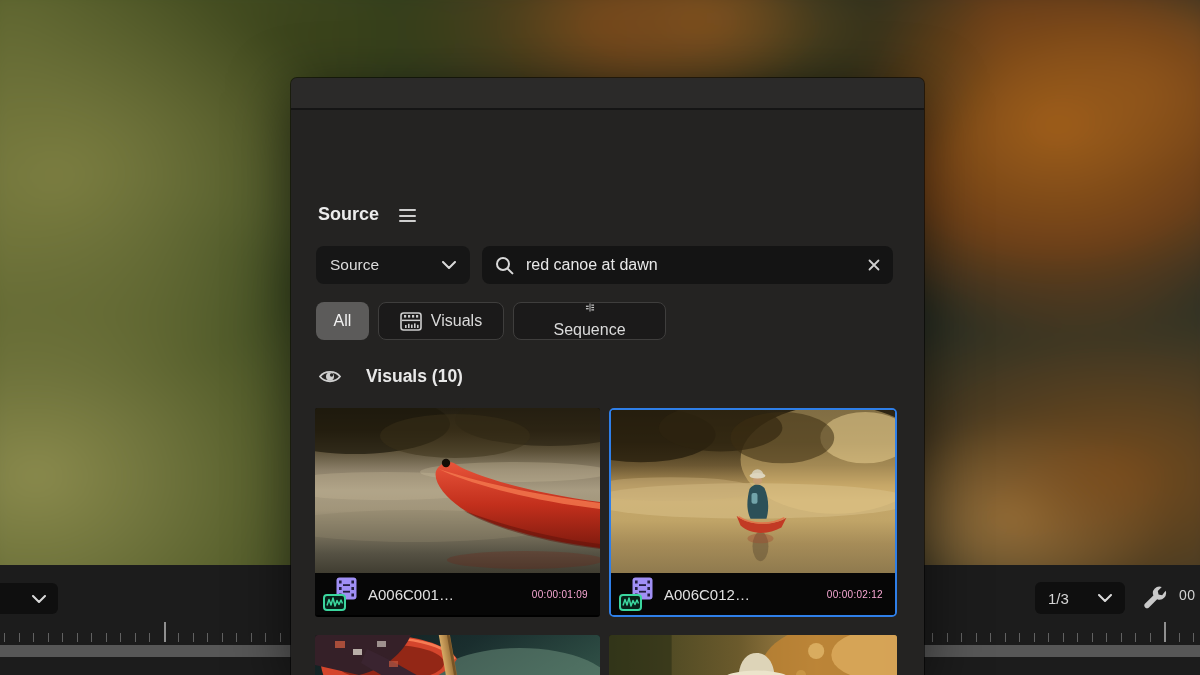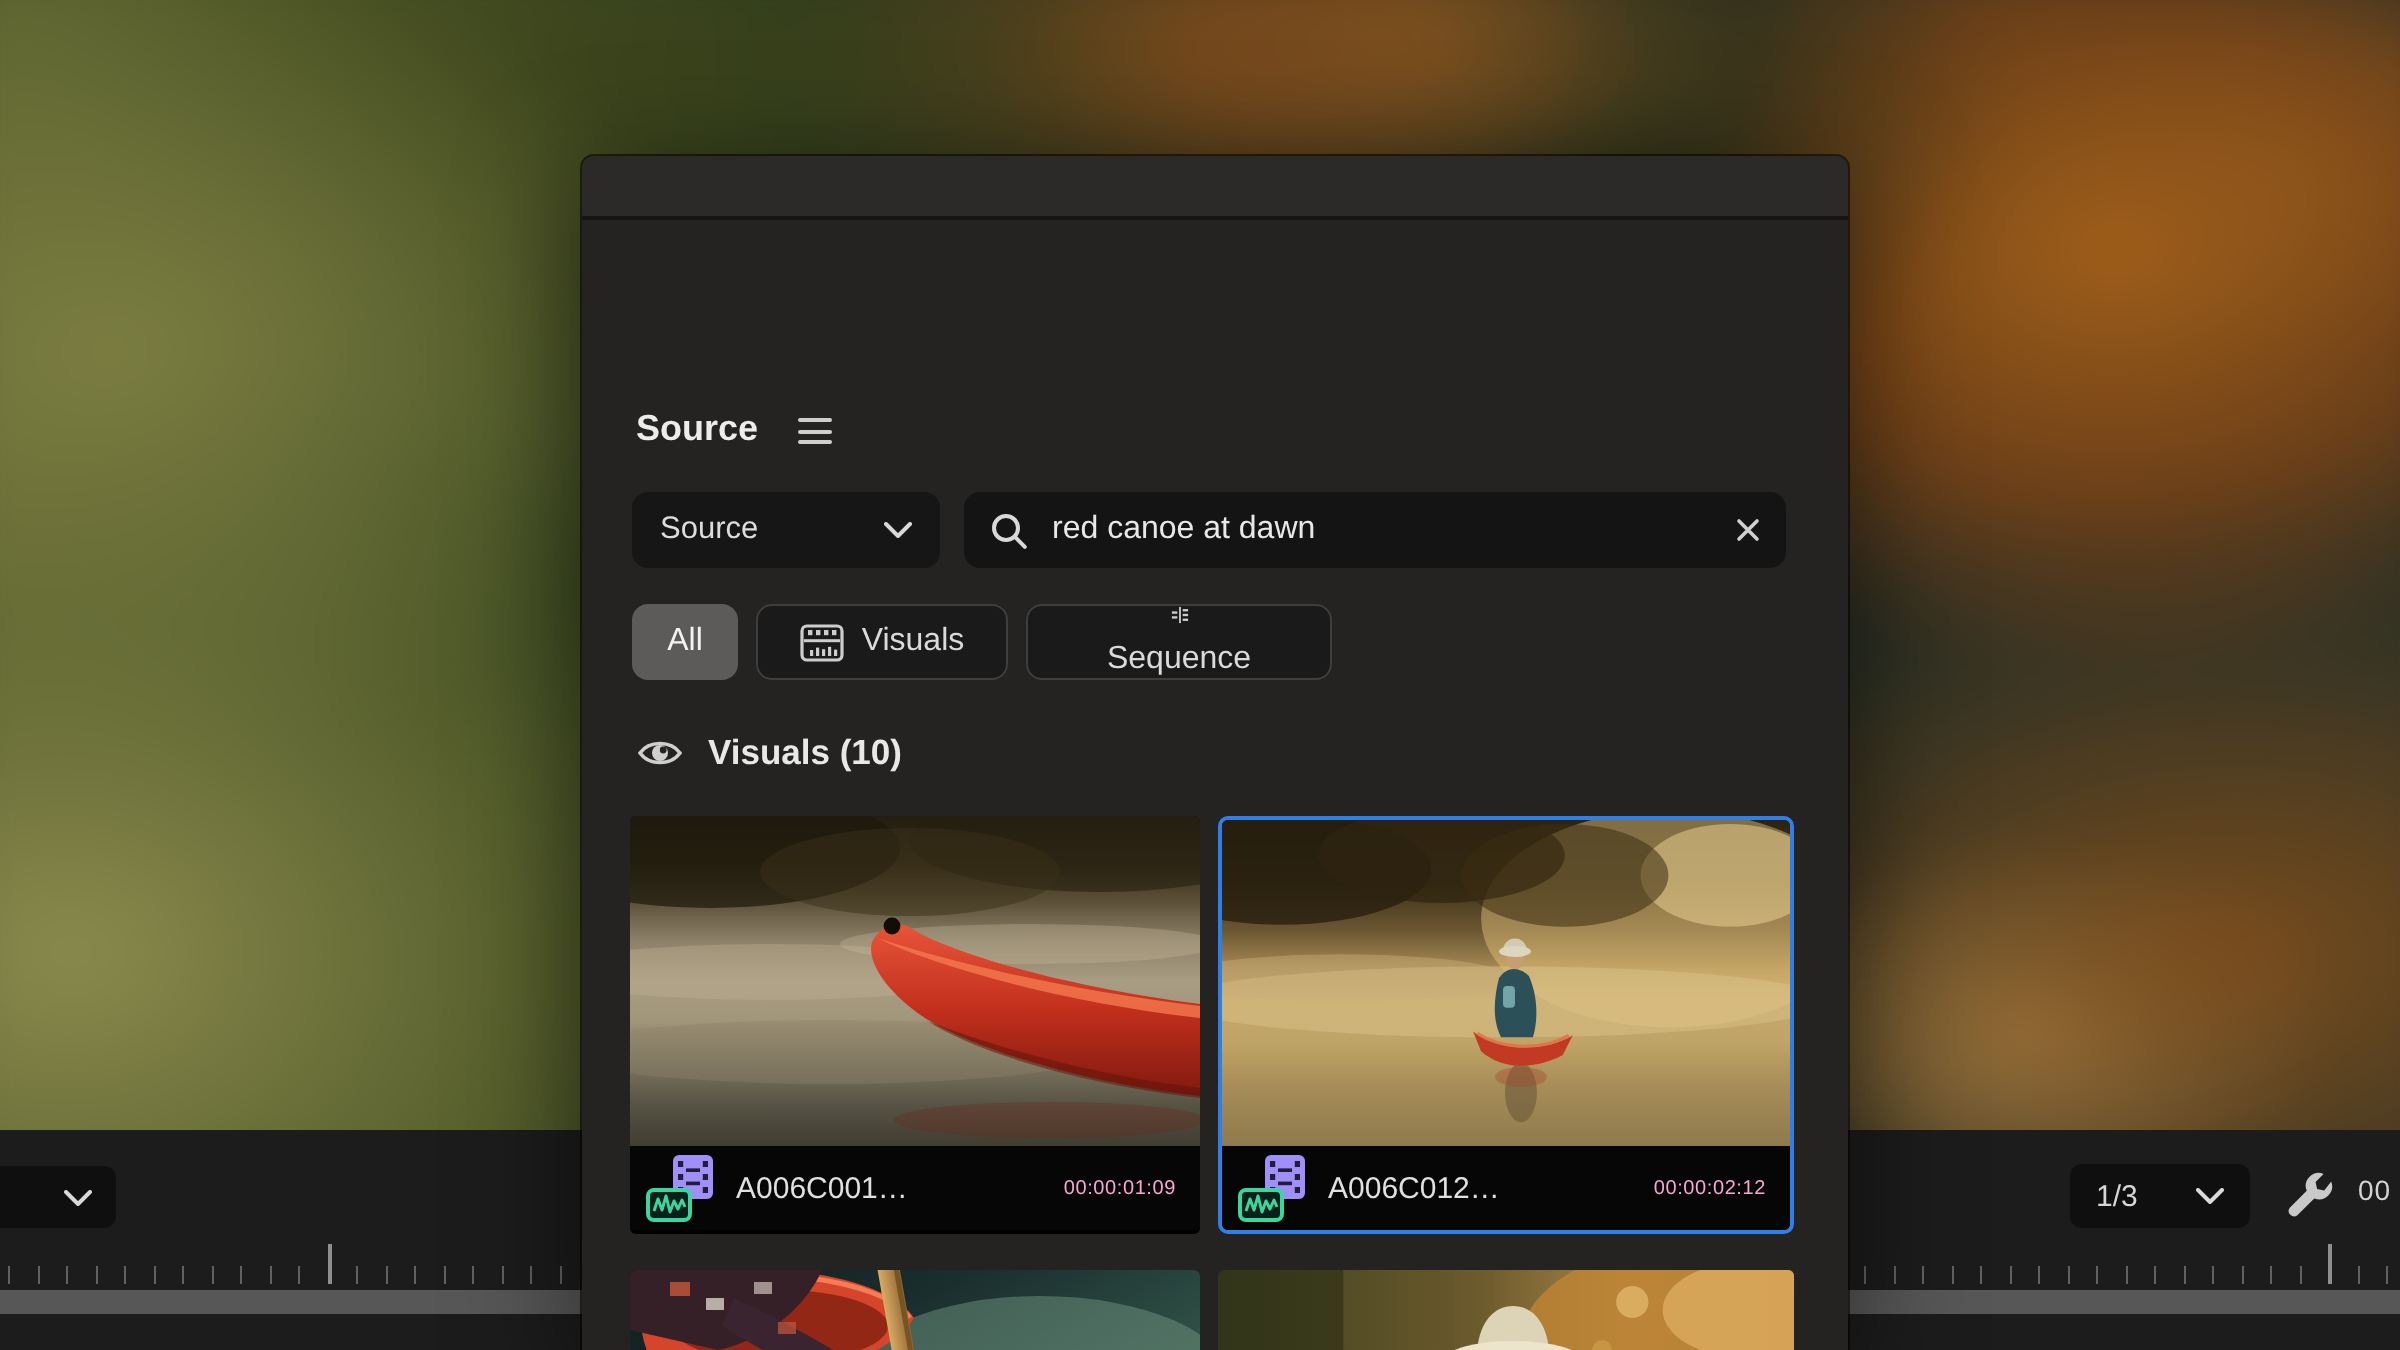--- a/index.html
+++ b/index.html
@@ -56,21 +56,21 @@
       font-family:inherit;margin-left:10px;}
   .clear-x{flex:none;}
 
   .fbtn{position:absolute;top:224px;height:38px;border-radius:8px;display:flex;align-items:center;justify-content:center;
         gap:9px;font-size:16px;color:#dadada;box-sizing:border-box;cursor:pointer;}
   .fbtn.all{left:25px;width:53px;background:#5c5b5a;color:#f2f2f2;}
   .fbtn.outl{background:#1b1a1a;border:1.5px solid #3f3e3d;}
   .fbtn.source{left:87px;width:126px;}
   .fbtn.seq{left:222px;width:153px;flex-direction:column;}
 
-  .sec{position:absolute;left:27px;top:288px;display:flex;align-items:center;gap:12px;}
+  .sec{position:absolute;left:27px;top:288px;display:flex;align-items:center;gap:24px;}
   .sec-label{font-size:17.5px;font-weight:700;color:#e8e8e8;}
 
   .grid{position:absolute;left:24px;top:330px;width:585px;display:grid;
         grid-template-columns:285px 288px;column-gap:9px;row-gap:18px;}
   .card{background:#000;border-radius:3px;overflow:hidden;cursor:pointer;}
   .card.selected{border:2px solid #2f7fe8;border-radius:5px;}
   .thumb{display:block;width:100%;height:165px;}
   .card.selected .thumb{height:163px;}
   .ibar{height:42px;background:#060606;display:flex;align-items:center;padding:0 12px 0 8px;}
   .avic{position:relative;width:36px;height:34px;flex:none;margin-right:9px;}

